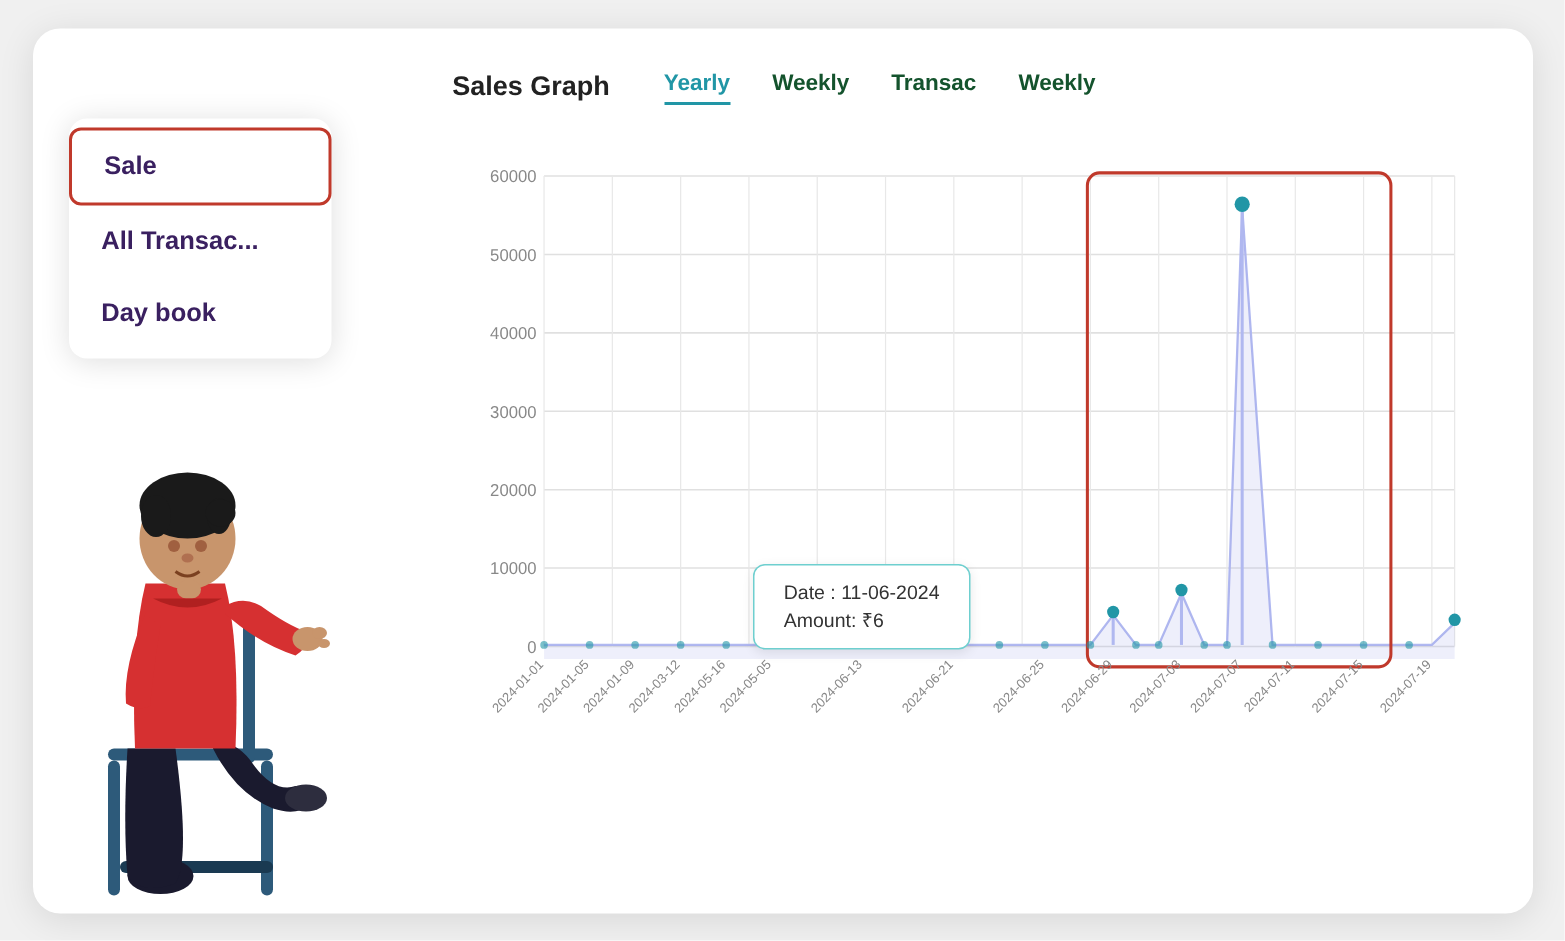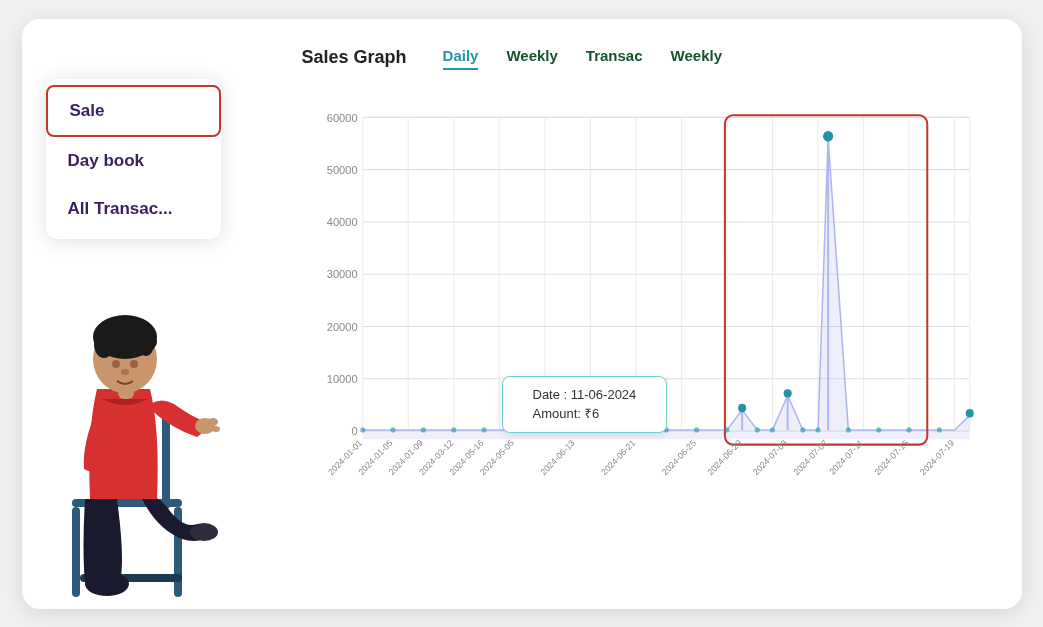--- a/index.html
+++ b/index.html
@@ -114,33 +114,33 @@
       padding: 8px 14px;
       font-size: 13px;
       color: #333;
       pointer-events: none;
       box-shadow: 0 2px 8px rgba(0,0,0,0.09);
       left: 200px;
       top: 290px;
       z-index: 30;
       white-space: nowrap;
     }
-    .tooltip-line { margin: 2px 16px; font-weight: 500; }
+    .tooltip-line { margin: 2px 6px; font-weight: 500; }
   </style>
 </head>
 <body>
 
 <div class="card">
 
   <div class="left-panel">
 
     <div class="menu-box">
       <div class="menu-item active">Sale</div>
+      <div class="menu-item">All Transac...</div>
       <div class="menu-item">Day book</div>
-      <div class="menu-item">All Transac...</div>
     </div>
 
     <svg class="person-illustration" viewBox="0 0 230 420" xmlns="http://www.w3.org/2000/svg">
 
       <rect x="60" y="310" width="110" height="8" rx="4" fill="#2d5a7a"></rect>
       <rect x="60" y="318" width="8" height="90" rx="4" fill="#2d5a7a"></rect>
       <rect x="162" y="318" width="8" height="90" rx="4" fill="#2d5a7a"></rect>
       <rect x="68" y="385" width="102" height="8" rx="4" fill="#1a3a52"></rect>
 
       <rect x="150" y="220" width="8" height="100" rx="4" fill="#2d5a7a"></rect>
@@ -178,21 +178,21 @@
 
       <rect x="106" y="198" width="16" height="12" rx="6" fill="#c8956c"></rect>
 
       <path d="M90 210 Q113 222 136 210" fill="#b02020" stroke="none"></path>
     </svg>
   </div>
 
   <div class="right-panel">
     <div class="chart-header">
       <span class="chart-title">Sales Graph</span>
-      <span class="tab active">Daily</span>
+      <span class="tab active">Yearly</span>
       <span class="tab">Weekly</span>
       <span class="tab">Transac</span>
       <span class="tab">Weekly</span>
     </div>
 
     <div class="chart-area">
       <svg class="chart-svg" viewBox="0 0 680 440" xmlns="http://www.w3.org/2000/svg" preserveAspectRatio="none">
 
         <line x1="60" y1="30" x2="660" y2="30" stroke="#e0e0e0" stroke-width="1"></line>
         <line x1="60" y1="80" x2="660" y2="80" stroke="#e0e0e0" stroke-width="1"></line>

